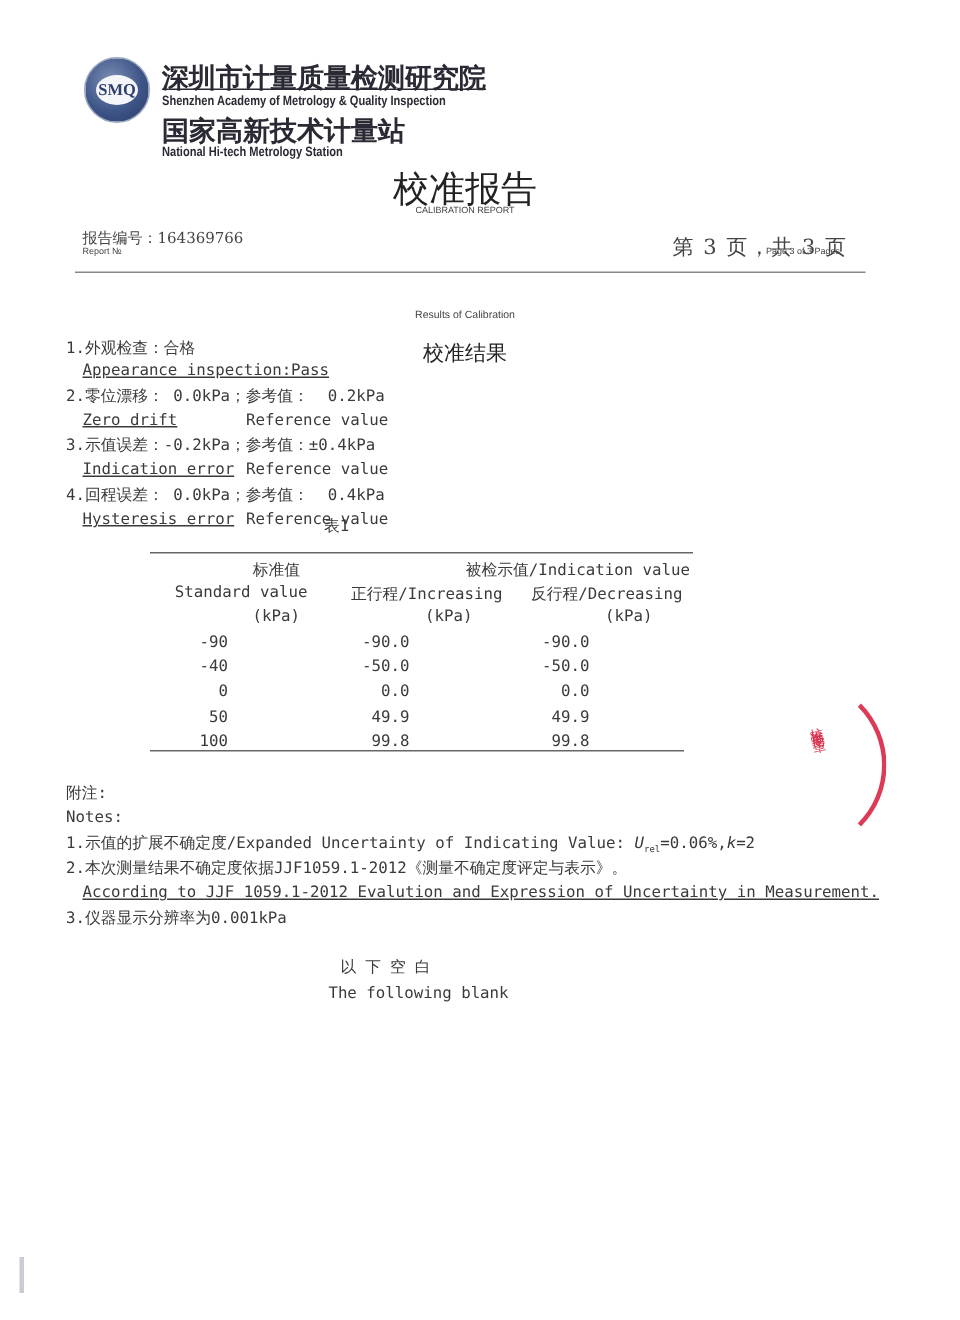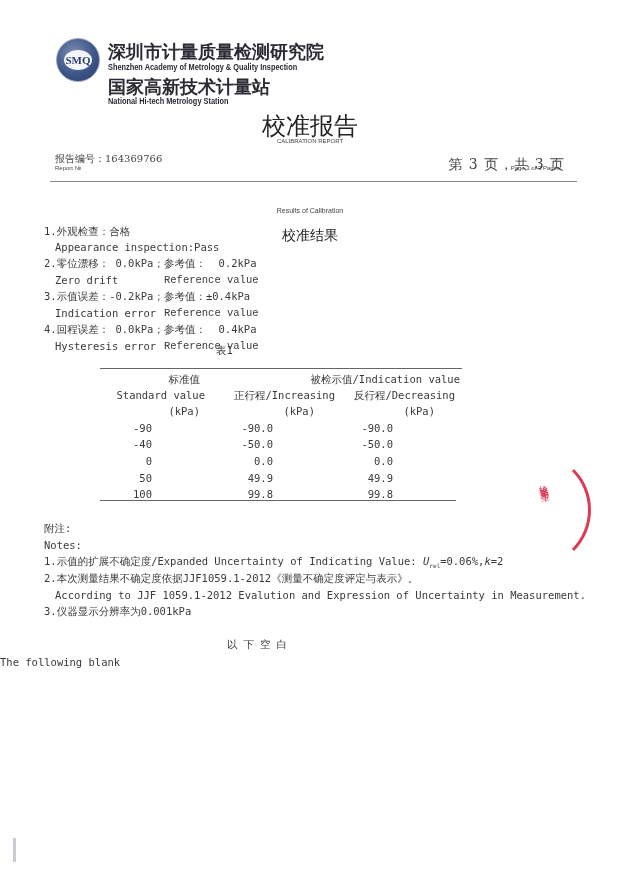--- a/index.html
+++ b/index.html
@@ -11,48 +11,48 @@
   .logo-circle {
     left: 56px; top: 38px; width: 42px; height: 42px; border-radius: 50%;
     background: radial-gradient(circle at 40% 35%, #7d8fb3 0%, #3e5588 55%, #2a3c66 100%);
     border: 1px solid #9aa5bf;
   }
   .logo-inner {
     position: absolute; left: 7px; top: 11px; width: 28px; height: 20px; border-radius: 50%;
     background: #f4f5f8; color: #2e3f6e; font: bold 11px "Liberation Serif", serif;
     text-align: center; line-height: 20px;
   }
-  .org-cn { left: 108px; top: 40px; font: bold 18px "DejaVu Sans", sans-serif; color: #2a2a35; letter-spacing: 0px; }
+  .org-cn { left: 108px; top: 40px; font: bold 18px "DejaVu Sans", sans-serif; color: #2a2a35; letter-spacing: 0px; text-decoration: underline; }
   .org-en { left: 108px; top: 62px; font: bold 9px "Liberation Sans", sans-serif; color: #2a2a35; transform: scaleX(0.82); transform-origin: left; white-space: nowrap; }
   .station-cn { left: 108px; top: 75px; font: bold 18px "DejaVu Sans", sans-serif; color: #2a2a35; }
   .station-en { left: 108px; top: 96px; font: bold 9px "Liberation Sans", sans-serif; color: #2a2a35; transform: scaleX(0.82); transform-origin: left; white-space: nowrap; }
   .title-cn { left: 0; width: 620px; top: 110px; text-align: center; font: 24px "DejaVu Sans", sans-serif; color: #222; }
   .title-en { left: 0; width: 620px; top: 138px; text-align: center; font: 6px "Liberation Sans", sans-serif; color: #444; }
   .reportno { left: 55px; top: 152px; font-size: 10px; color: #444; }
   .reportno-en { left: 55px; top: 165px; font: 6px "Liberation Sans", sans-serif; color: #444; }
   .pagecn { right: 75px; top: 156px; font-size: 14px; color: #444; letter-spacing: 1px; }
   .pageen { right: 80px; top: 165px; font: 6px "Liberation Sans", sans-serif; color: #444; }
   .hr { left: 50px; width: 527px; top: 181px; border-top: 1px solid #888; }
   .sec-cn { left: 0; width: 620px; top: 188px; text-align: center; font: 14px "DejaVu Sans", sans-serif; color: #222; margin-top: 39px; }
   .sec-en { left: 0; width: 620px; top: 207px; text-align: center; font: 7px "Liberation Sans", sans-serif; color: #444; }
   .line { position: absolute; left: 44px; font-size: 10.5px; font-family: "DejaVu Sans Mono", "Liberation Mono", monospace; color: #3a3a3a; white-space: pre; }
-  .ind { left: 55px; }
-  .col2 { left: 164px; font-family: Liberation Mono, monospace; }
+  .ind { left: 55px; text-decoration: underline; }
+  .col2 { left: 164px; }
   .tbl-caption { left: 216px; top: 344px; font-size: 10.5px; }
   .tbl-top { left: 100px; width: 362px; top: 368px; border-top: 1px solid #666; }
   .tbl-bot { left: 100px; width: 356px; top: 500px; border-top: 1px solid #666; }
   .cell { position: absolute; font-size: 10.5px; font-family: "DejaVu Sans Mono", "Liberation Mono", monospace; color: #3a3a3a; white-space: pre; }
   .r { text-align: right; }
   .c { text-align: right; }
   .stamp-arc { left: 475px; top: 452px; width: 110px; height: 110px; border-radius: 50%; border: 3px solid transparent; border-right-color: #dc3a55; }
   .stamp-text { left: 535px; top: 478px; font-size: 9px; color: #d9314d; writing-mode: vertical-rl; transform: rotate(-12deg); letter-spacing: 2px; }
   .sub { font-size: 6px; vertical-align: sub; }
   .italic { font-style: italic; }
   .blank-cn { left: 0; width: 520px; top: 638px; text-align: center; font-size: 10.5px; letter-spacing: 6px; color: #3a3a3a; }
-  .blank-en { left: 0; width: 520px; top: 656px; text-align: left; font: 10.5px "DejaVu Sans Mono", monospace; color: #3a3a3a; }
+  .blank-en { left: 0; width: 520px; top: 656px; text-align: center; font: 10.5px "DejaVu Sans Mono", monospace; color: #3a3a3a; padding-left: 19px; }
   .side-mark { left: 13px; top: 838px; width: 3px; height: 24px; background: #c9ccd4; }
 </style>
 </head>
 <body>
 
 <div class="abs logo-circle">
   <div class="logo-inner">SMQ</div>
 </div>
 <div class="abs org-cn">深圳市计量质量检测研究院</div>
 <div class="abs org-en">Shenzhen Academy of Metrology &amp; Quality Inspection</div>

